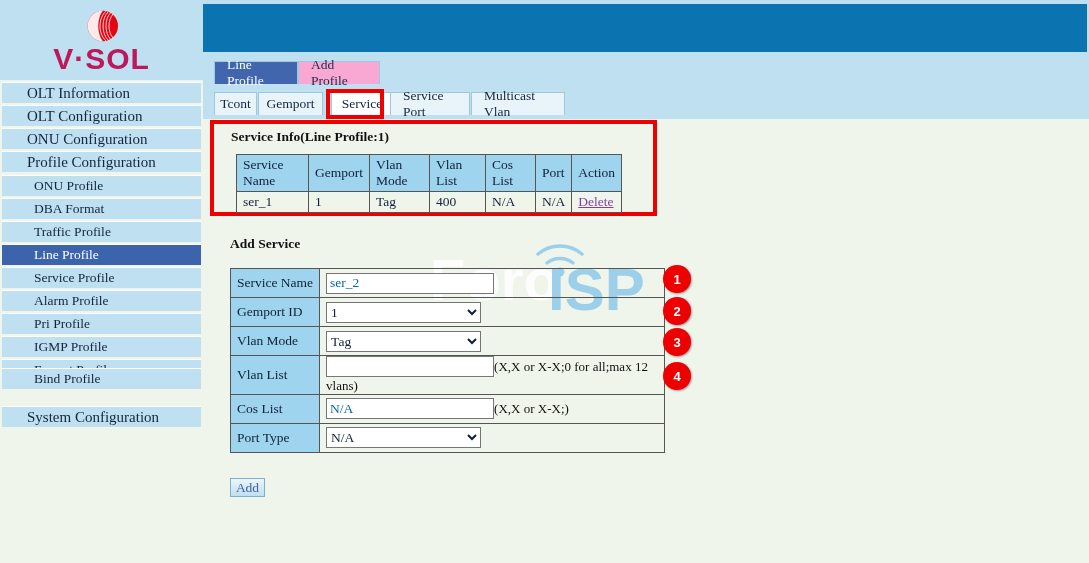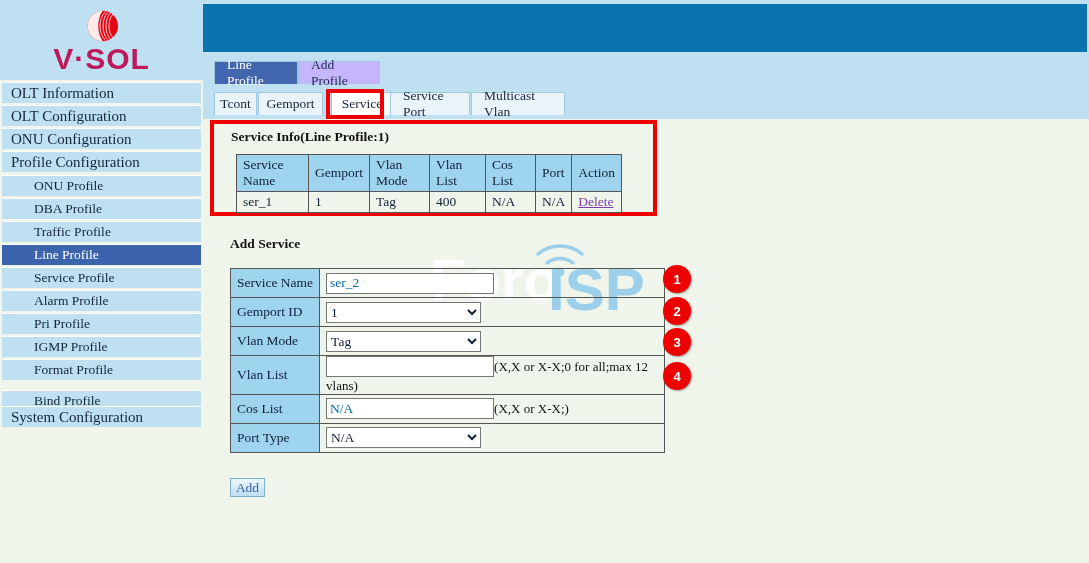--- a/index.html
+++ b/index.html
@@ -60,21 +60,21 @@
     height: 21px;
     background: #bfe0f0;
     border-top: 1px solid #ffffff;
     display: flex;
     align-items: center;
     font-size: 15px;
     color: #14253d;
     box-sizing: border-box;
     cursor: pointer;
   }
-  .nav-item.level1 { padding-left: 9px; }
+  .nav-item.level1 { padding-left: 25px; }
   .nav-item.level2 { padding-left: 32px; font-size: 13.5px; }
   .nav-item.active {
     background: #3b64ac;
     color: #ffffff;
   }
 
   
   #header-bar {
     position: absolute;
     left: 203px; top: 0;
@@ -111,21 +111,21 @@
     border: 1px solid #9ec8dd;
     border-bottom: none;
     cursor: pointer;
   }
   .tab1.selected {
     background: #4166ad;
     color: #ffffff;
     font-weight: normal;
   }
   .tab1.unselected {
-    background: #c4b5fd;
+    background: #f9a8d4;
     color: #1b2d4a;
   }
 
   
   #tabstrip2 {
     position: absolute;
     left: 203px; top: 87px;
     width: 886px;
     height: 32px;
     background: #bfe0f0;
@@ -362,21 +362,21 @@
     <div class="nav-item level1" style="top:128px;">
         <span>ONU Configuration</span>
       </div>
     <div class="nav-item level1" style="top:151px;">
         <span>Profile Configuration</span>
       </div>
     <div class="nav-item level2" style="top:175px;">
         <span>ONU Profile</span>
       </div>
     <div class="nav-item level2" style="top:198px;">
-        <span>DBA Profile</span>
+        <span>DBA Format</span>
       </div>
     <div class="nav-item level2" style="top:221px;">
         <span>Traffic Profile</span>
       </div>
     <div class="nav-item level2 active" style="top:244px;">
         <span>Line Profile</span>
       </div>
     <div class="nav-item level2" style="top:267px;">
         <span>Service Profile</span>
       </div>
@@ -385,21 +385,21 @@
       </div>
     <div class="nav-item level2" style="top:313px;">
         <span>Pri Profile</span>
       </div>
     <div class="nav-item level2" style="top:336px;">
         <span>IGMP Profile</span>
       </div>
     <div class="nav-item level2" style="top:359px;">
         <span>Format Profile</span>
       </div>
-    <div class="nav-item level2" style="top:390px;">
+    <div class="nav-item level2" style="top:368px;">
         <span>Bind Profile</span>
       </div>
     <div class="nav-item level1" style="top:406px;">
         <span>System Configuration</span>
       </div>
   </div>
 
   <div id="header-bar">
     <div id="header-bar-inner"></div>
   </div>

